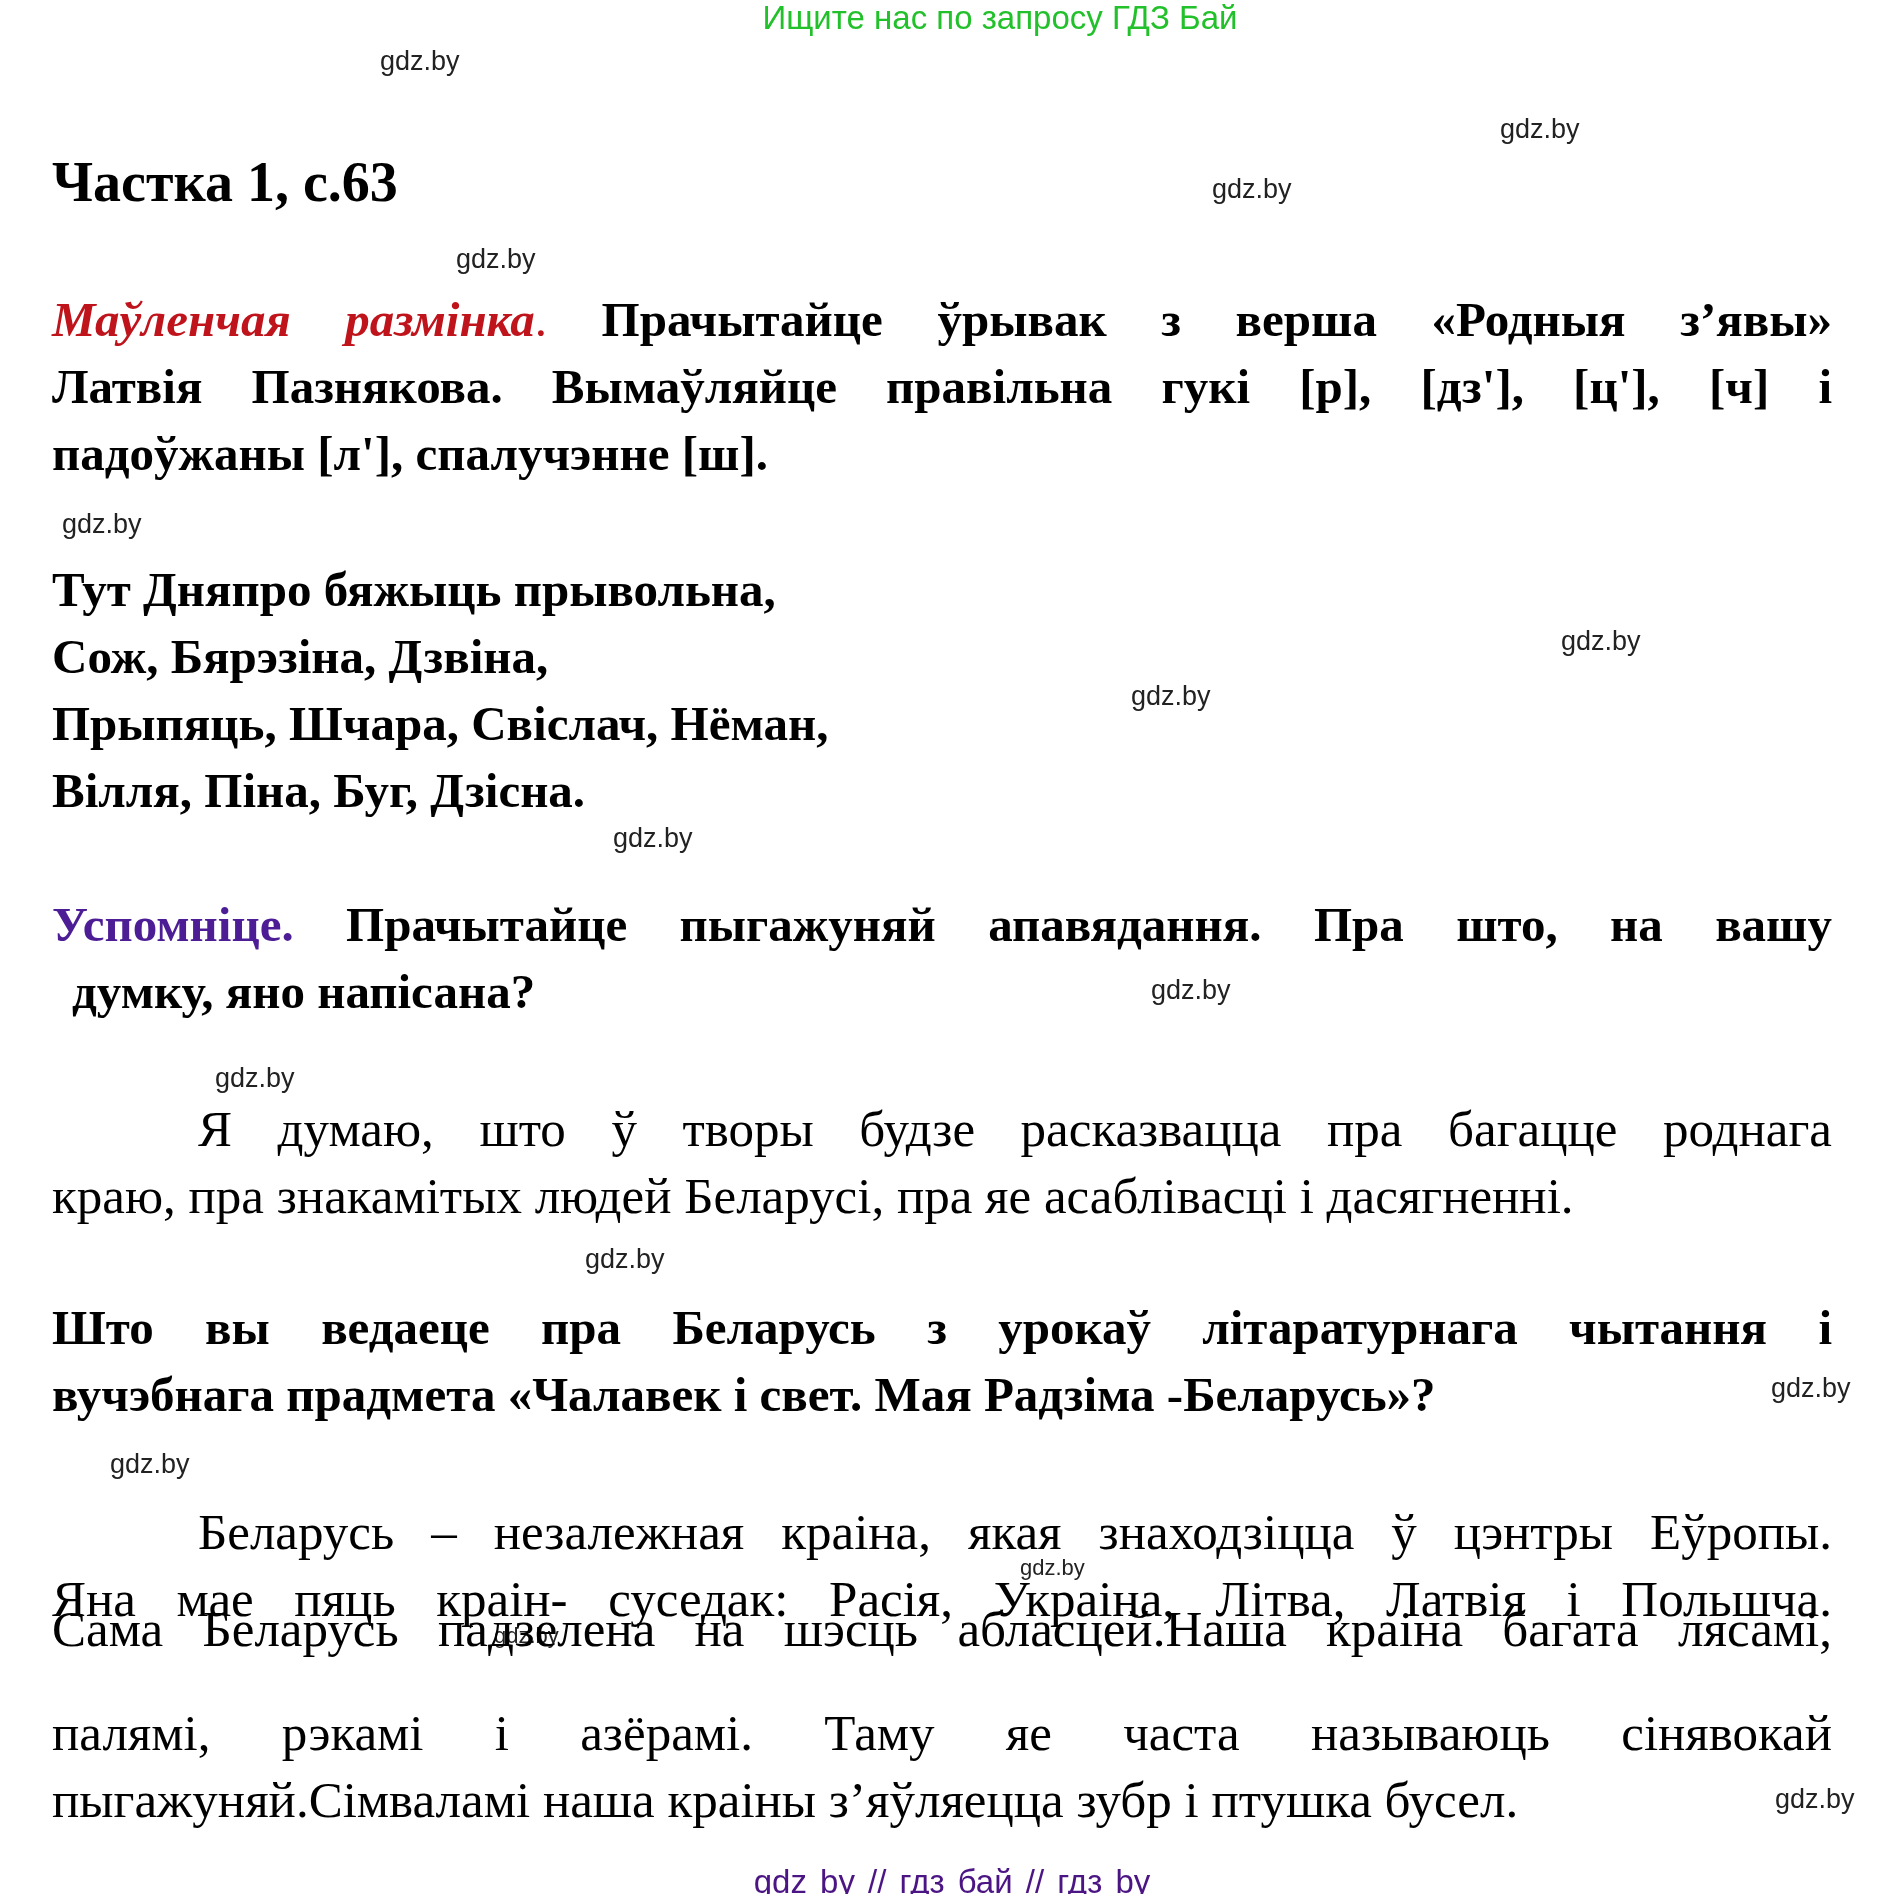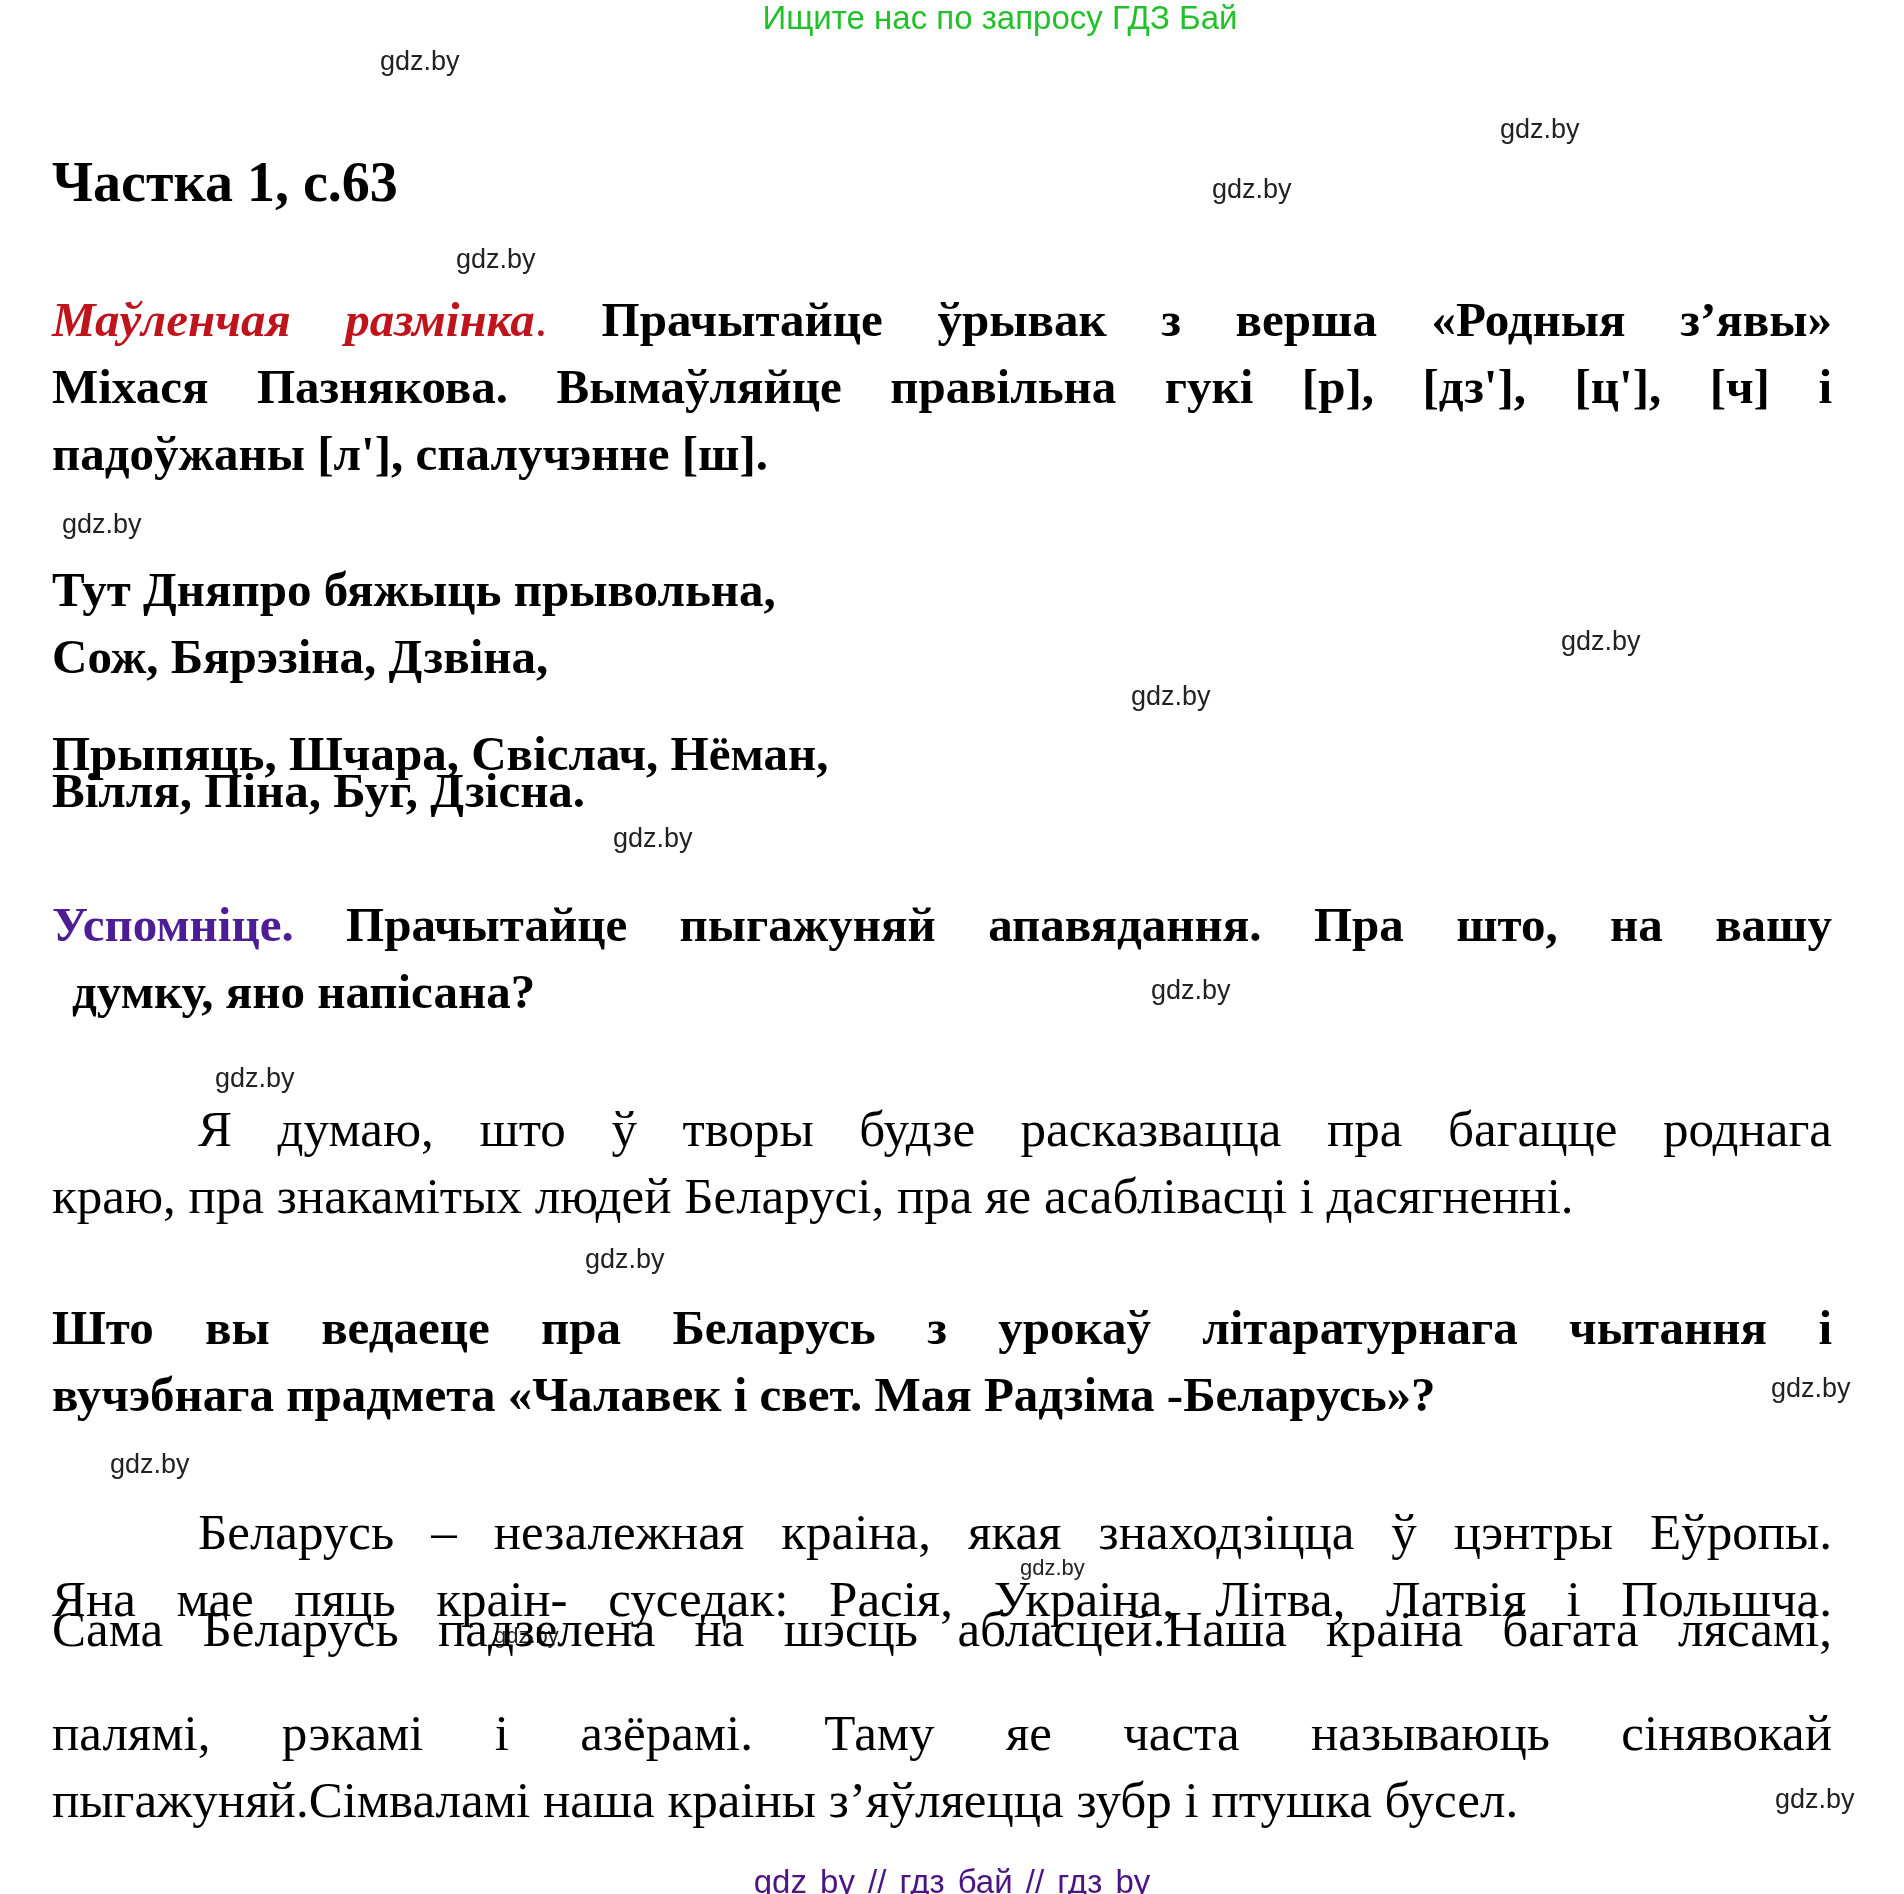--- a/index.html
+++ b/index.html
@@ -37,26 +37,26 @@
 <div class="abs wm" style="left:585px; top:1246px;">gdz.by</div>
 <div class="abs wm" style="left:1771px; top:1375px;">gdz.by</div>
 <div class="abs wm" style="left:110px; top:1451px;">gdz.by</div>
 <div class="abs wm wm-sm" style="left:1020px; top:1557px;">gdz.by</div>
 <div class="abs wm wm-sm" style="left:494px; top:1625px;">gdz.by</div>
 <div class="abs wm" style="left:1775px; top:1786px;">gdz.by</div>
 
 <div class="abs serif bold title">Частка 1, с.63</div>
 
 <div class="abs serif bold line j" style="top:289px;"><span class="red">Маўленчая размінка</span><span style="color:#c0141c;font-weight:normal;">.</span><span> Прачытайце ўрывак з верша «Родныя з’явы»</span></div>
-<div class="abs serif bold line j" style="top:356px;">Міхася Пазнякова. Вымаўляйце правільна гукі [р], [дз'], [ц'], [ч] і</div>
+<div class="abs serif bold line j" style="top:356px;">Латвія Пазнякова. Вымаўляйце правільна гукі [р], [дз'], [ц'], [ч] і</div>
 <div class="abs serif bold line" style="top:423px;">падоўжаны [л'], спалучэнне [ш].</div>
 
 <div class="abs serif bold line" style="top:559px;">Тут Дняпро бяжыць прывольна,</div>
 <div class="abs serif bold line" style="top:626px;">Сож, Бярэзіна, Дзвіна,</div>
-<div class="abs serif bold line" style="top:693px;margin-top:30px;">Прыпяць, Шчара, Свіслач, Нёман,</div>
+<div class="abs serif bold line" style="top:693px;">Прыпяць, Шчара, Свіслач, Нёман,</div>
 <div class="abs serif bold line" style="top:760px;">Вілля, Піна, Буг, Дзісна.</div>
 
 <div class="abs serif bold line j" style="top:894px;"><span class="blue">Успомніце.</span><span> Прачытайце пыгажуняй апавядання. Пра што, на вашу</span></div>
 <div class="abs serif bold line" style="top:961px;margin-left:20px;">думку, яно напісана?</div>
 
 <div class="abs serif ans j" style="top:1098px; left:198px; width:1634px;">Я думаю, што ў творы будзе расказвацца пра багацце роднага</div>
 <div class="abs serif ans" style="top:1165px;">краю, пра знакамітых людей Беларусі, пра яе асаблівасці і дасягненні.</div>
 
 <div class="abs serif bold line j" style="top:1297px;">Што вы ведаеце пра Беларусь з урокаў літаратурнага чытання і</div>
 <div class="abs serif bold line" style="top:1364px;">вучэбнага прадмета «Чалавек і свет. Мая Радзіма -Беларусь»?</div>

